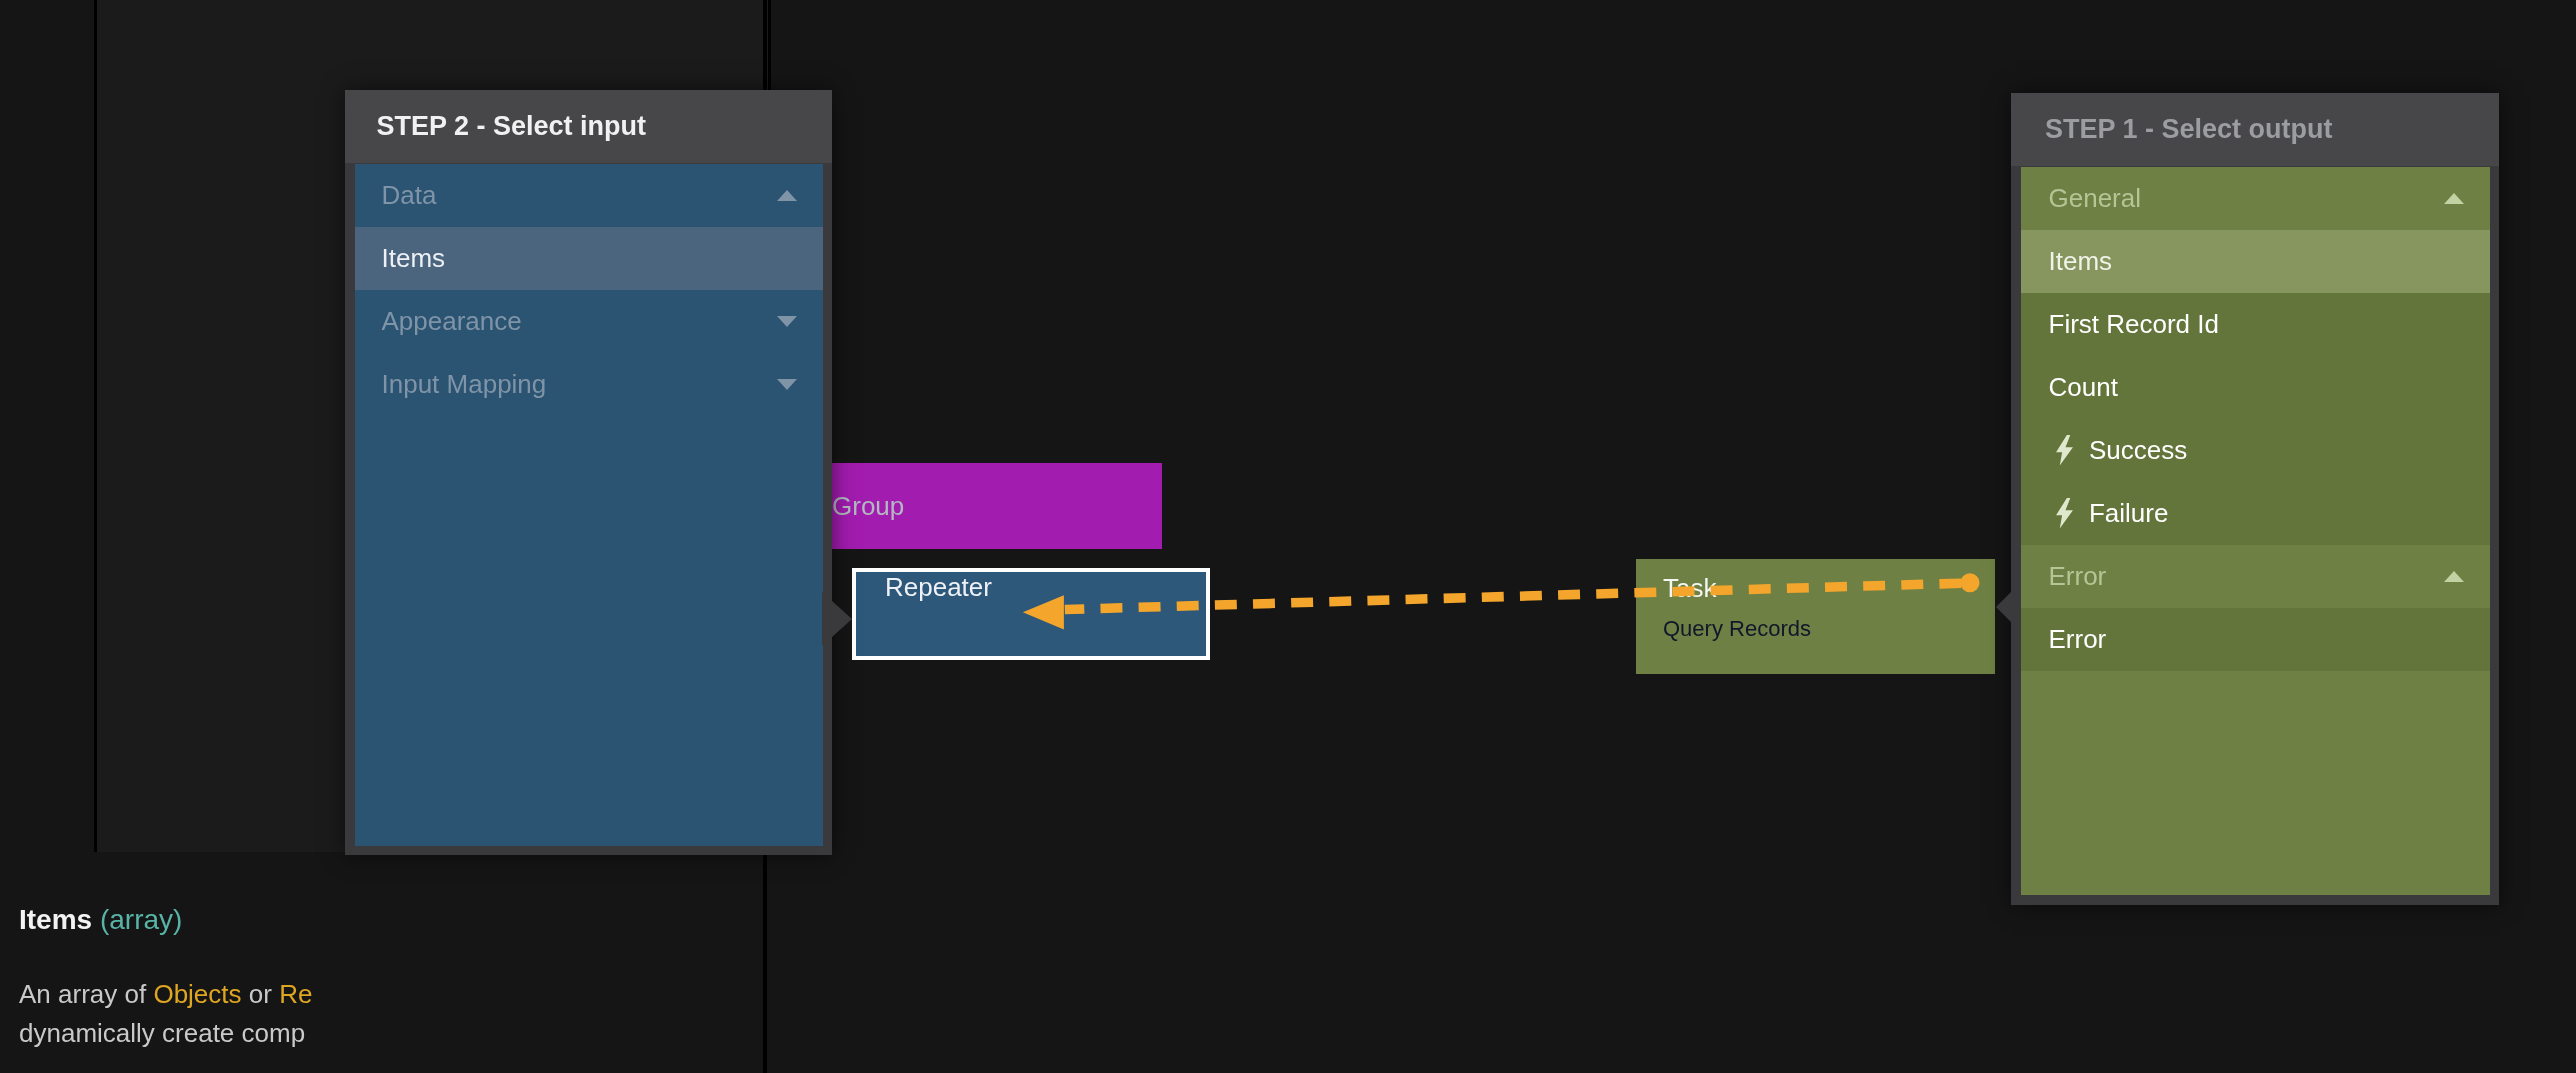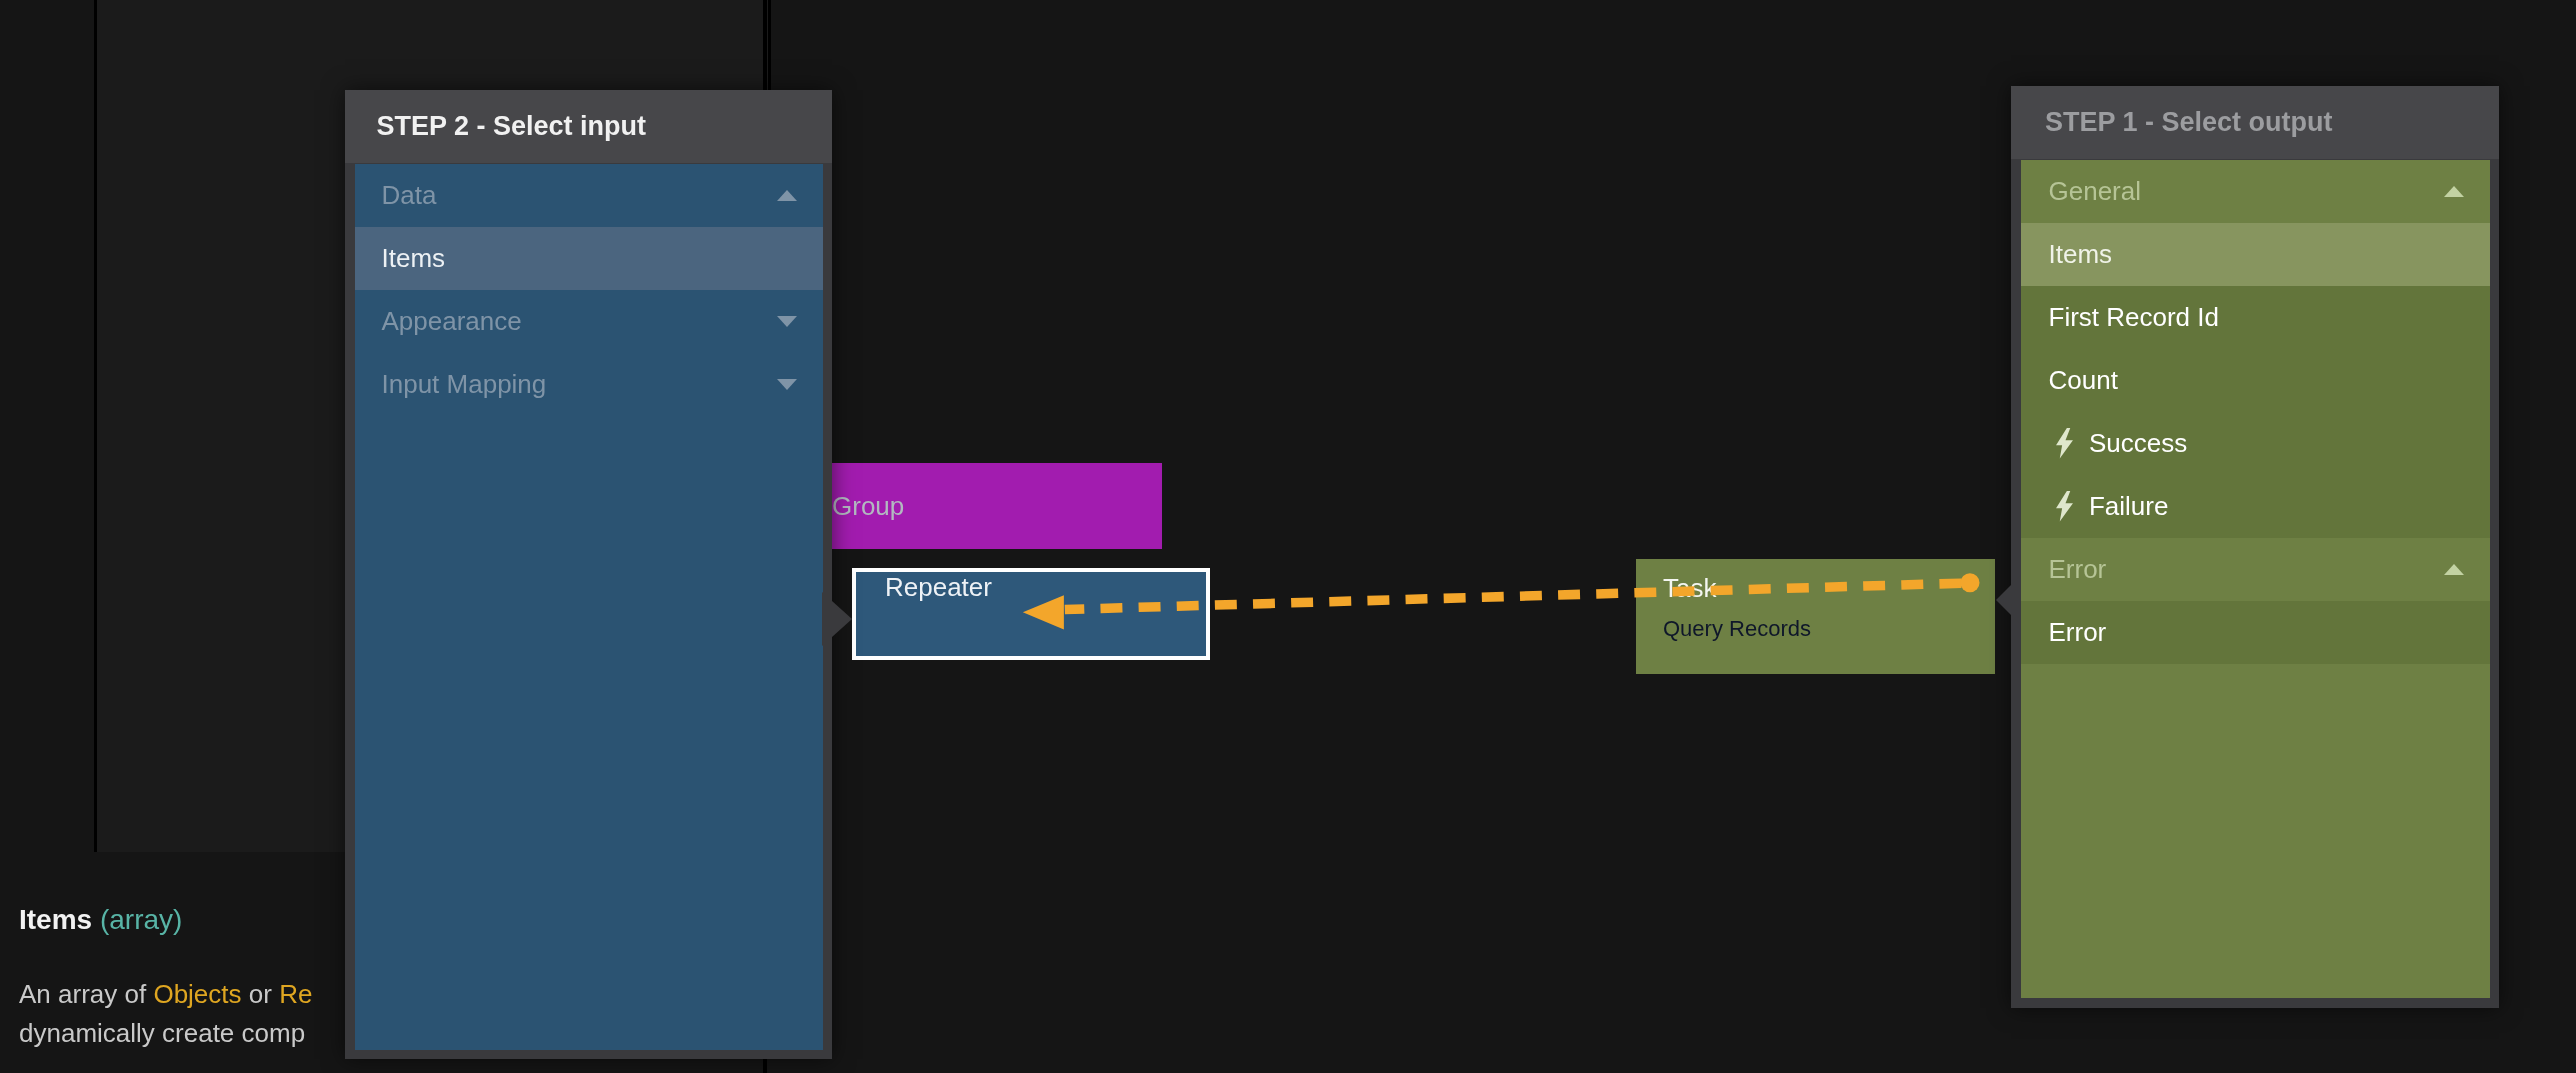--- a/index.html
+++ b/index.html
@@ -43,34 +43,34 @@
   .panel-header{position:absolute;left:0;right:0;top:0;height:73px;background:#47474a;
     display:flex;align-items:center;font-size:27px;font-weight:700;}
   .panel-body{position:absolute;overflow:hidden;}
   .row{height:63px;display:flex;align-items:center;position:relative;font-size:26px;}
   .row .chev{position:absolute;right:26px;top:50%;margin-top:-5.7px;width:0;height:0;
     border-left:10.5px solid transparent;border-right:10.5px solid transparent;}
   .chev.up{border-bottom:11.4px solid currentColor;}
   .chev.down{border-top:11.4px solid currentColor;}
 
   
-  .panel-input{left:345px;top:90px;width:487px;height:969px;}
+  .panel-input{left:345px;top:90px;width:487px;height:765px;}
   .panel-input .panel-header{color:#f1f1f1;}
   .panel-input .panel-header .ht{padding-left:31.5px;}
   .panel-input .panel-body{left:9.5px;right:8.6px;top:74px;bottom:9.5px;background:#2b5372;}
   .panel-input .row{padding-left:27px;}
   .panel-input .row.section{color:#7f94a7;}
   .panel-input .row.item{color:#c3ced8;}
   .panel-input .row.selected{background:#4b657f;color:#edf1f4;}
   .notch-right{position:absolute;left:477px;top:502px;width:0;height:0;
     border-top:27px solid transparent;border-bottom:27px solid transparent;
     border-left:30px solid #3a3a3d;}
 
   
-  .panel-output{left:2011px;top:86px;width:488px;height:922px;}
+  .panel-output{left:2011px;top:93px;width:488px;height:812px;}
   .panel-output .panel-header{color:#9c9da0;}
   .panel-output .panel-header .ht{padding-left:34px;}
   .panel-output .panel-body{left:9.5px;right:8.6px;top:74px;bottom:10.5px;background:#6e8044;}
   .panel-output .row{padding-left:28px;}
   .panel-output .row.section{color:#b6c496;}
   .panel-output .row.section .chev{color:#c3d2a3;}
   .panel-output .row.item{background:#63753b;color:#ffffff;}
   .panel-output .row.selected{background:#87955f;color:#f0f3e8;}
   .row.with-icon{padding-left:32px;}
   .bolt{display:inline-flex;width:23px;margin-right:13.4px;justify-content:center;}

